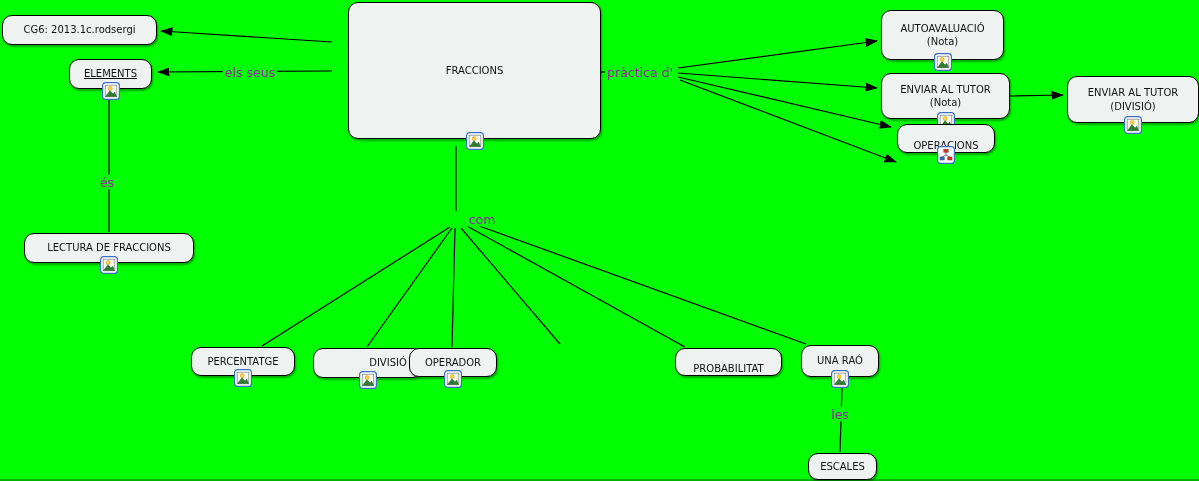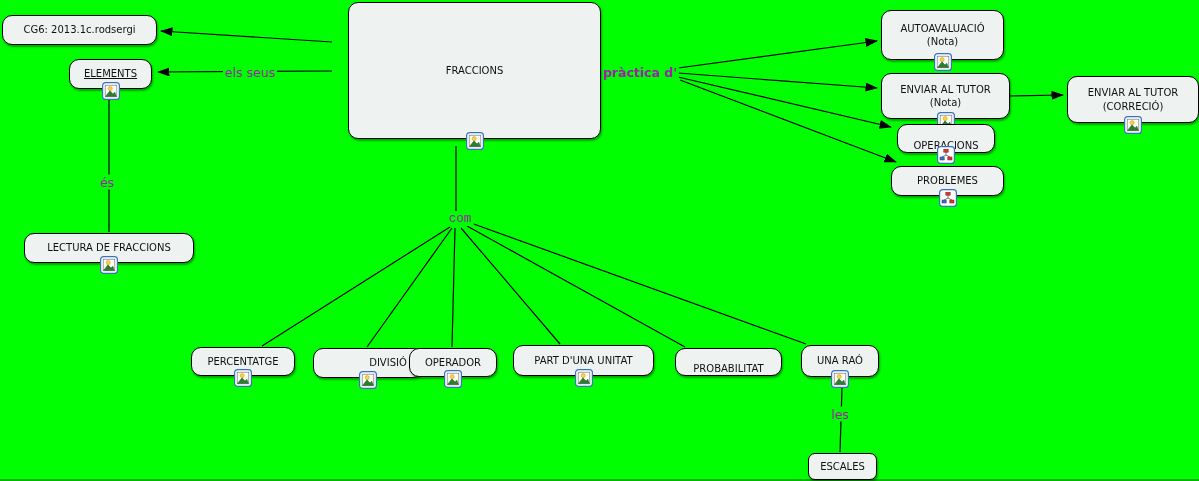--- a/index.html
+++ b/index.html
@@ -40,26 +40,26 @@
   #n-env-corr   { left:1067px; top:76px;  width:130px; height:45px; }
   #n-operacions { left:897px;  top:124px; width:96px;  height:27px;justify-content:flex-end; }
   #n-problemes  { left:891px;  top:166px; width:111px; height:28px; }
   #n-lectura    { left:24px;   top:233px; width:168px; height:28px; }
   #n-percentatge{ left:191px;  top:347px; width:102px; height:27px; }
   #n-divisio    { left:313px;  top:348px; width:68px;  height:28px;padding-left:40px; }
   #n-operador   { left:409px;  top:348px; width:86px;  height:27px; }
   #n-part       { left:513px;  top:345px; width:139px; height:29px; }
   #n-probab     { left:675px;  top:348px; width:105px; height:26px;justify-content:flex-end; }
   #n-unarao     { left:801px;  top:345px; width:76px;  height:30px; }
-  #n-escales    { left:808px;  top:453px; width:67px;  height:25px;border-radius:7px; }
+  #n-escales    { left:808px;  top:453px; width:67px;  height:25px; }
   
   #l-elsseus  { left:250px; top:72px; }
-  #l-practica { left:640px; top:72px;font-weight:bold; }
+  #l-practica { left:640px; top:72px; }
   #l-es       { left:107px; top:182px; }
-  #l-com      { left:460px; top:219px;font-family:Liberation Mono, monospace; }
+  #l-com      { left:482px; top:219px; }
   #l-les      { left:840px; top:414px; }
 </style>
 </head>
 <body>
 
 <div class="canvas">
 
   <svg class="lines" width="1199" height="481">
     <defs>
       <marker id="arrow" markerWidth="14" markerHeight="10" refX="11.5" refY="4.5" orient="auto" markerUnits="userSpaceOnUse">
@@ -141,50 +141,40 @@
     <svg class="res-icon" viewBox="0 0 18 18">
       <rect x="0.6" y="0.6" width="16.8" height="16.8" rx="3" fill="#fff" stroke="#3b6fc4" stroke-width="1.2"></rect>
       <rect x="3.2" y="3.2" width="11.6" height="11.6" fill="#fdfdf2" stroke="#777" stroke-width="0.7"></rect>
       <circle cx="8.2" cy="6.6" r="2" fill="#ffd24d" stroke="#c8a020" stroke-width="0.6"></circle>
       <path d="M3.6 14.4 L8 8.8 L11 12 L12.8 10.2 L14.4 14.4 Z" fill="#2e7d32" stroke="#1b5e20" stroke-width="0.5"></path>
     </svg>
   </div>
 
   <div class="node" id="n-env-corr">
     <span>ENVIAR AL TUTOR</span>
-    <span>(CORRECIÓ)</span>
+    <span>(DIVISIÓ)</span>
     <svg class="res-icon" viewBox="0 0 18 18">
       <rect x="0.6" y="0.6" width="16.8" height="16.8" rx="3" fill="#fff" stroke="#3b6fc4" stroke-width="1.2"></rect>
       <rect x="3.2" y="3.2" width="11.6" height="11.6" fill="#fdfdf2" stroke="#777" stroke-width="0.7"></rect>
       <circle cx="8.2" cy="6.6" r="2" fill="#ffd24d" stroke="#c8a020" stroke-width="0.6"></circle>
       <path d="M3.6 14.4 L8 8.8 L11 12 L12.8 10.2 L14.4 14.4 Z" fill="#2e7d32" stroke="#1b5e20" stroke-width="0.5"></path>
     </svg>
   </div>
 
   <div class="node" id="n-operacions">
     <span>OPERACIONS</span>
     <svg class="res-icon" viewBox="0 0 18 18">
       <rect x="0.6" y="0.6" width="16.8" height="16.8" rx="3" fill="#fff" stroke="#3b6fc4" stroke-width="1.2"></rect>
       <path d="M9 6 V9 M5 11 L9 9 L13 11" stroke="#555" fill="none" stroke-width="0.8"></path>
       <rect x="6.8" y="3.2" width="4.4" height="3" fill="#d9372b" stroke="#7a1f18" stroke-width="0.5"></rect>
       <rect x="3" y="11" width="4.2" height="3" fill="#3b6fc4" stroke="#1d3f77" stroke-width="0.5"></rect>
       <rect x="10.8" y="11" width="4.2" height="3" fill="#d9372b" stroke="#7a1f18" stroke-width="0.5"></rect>
     </svg>
   </div>
 
-  <div class="node" id="n-problemes">
-    <span>PROBLEMES</span>
-    <svg class="res-icon" viewBox="0 0 18 18">
-      <rect x="0.6" y="0.6" width="16.8" height="16.8" rx="3" fill="#fff" stroke="#3b6fc4" stroke-width="1.2"></rect>
-      <path d="M9 6 V9 M5 11 L9 9 L13 11" stroke="#555" fill="none" stroke-width="0.8"></path>
-      <rect x="6.8" y="3.2" width="4.4" height="3" fill="#d9372b" stroke="#7a1f18" stroke-width="0.5"></rect>
-      <rect x="3" y="11" width="4.2" height="3" fill="#3b6fc4" stroke="#1d3f77" stroke-width="0.5"></rect>
-      <rect x="10.8" y="11" width="4.2" height="3" fill="#d9372b" stroke="#7a1f18" stroke-width="0.5"></rect>
-    </svg>
-  </div>
 
   <div class="node" id="n-lectura">
     <span>LECTURA DE FRACCIONS</span>
     <svg class="res-icon" viewBox="0 0 18 18">
       <rect x="0.6" y="0.6" width="16.8" height="16.8" rx="3" fill="#fff" stroke="#3b6fc4" stroke-width="1.2"></rect>
       <rect x="3.2" y="3.2" width="11.6" height="11.6" fill="#fdfdf2" stroke="#777" stroke-width="0.7"></rect>
       <circle cx="8.2" cy="6.6" r="2" fill="#ffd24d" stroke="#c8a020" stroke-width="0.6"></circle>
       <path d="M3.6 14.4 L8 8.8 L11 12 L12.8 10.2 L14.4 14.4 Z" fill="#2e7d32" stroke="#1b5e20" stroke-width="0.5"></path>
     </svg>
   </div>
@@ -212,29 +202,20 @@
   <div class="node" id="n-operador">
     <span>OPERADOR</span>
     <svg class="res-icon" viewBox="0 0 18 18">
       <rect x="0.6" y="0.6" width="16.8" height="16.8" rx="3" fill="#fff" stroke="#3b6fc4" stroke-width="1.2"></rect>
       <rect x="3.2" y="3.2" width="11.6" height="11.6" fill="#fdfdf2" stroke="#777" stroke-width="0.7"></rect>
       <circle cx="8.2" cy="6.6" r="2" fill="#ffd24d" stroke="#c8a020" stroke-width="0.6"></circle>
       <path d="M3.6 14.4 L8 8.8 L11 12 L12.8 10.2 L14.4 14.4 Z" fill="#2e7d32" stroke="#1b5e20" stroke-width="0.5"></path>
     </svg>
   </div>
 
-  <div class="node" id="n-part">
-    <span>PART D'UNA UNITAT</span>
-    <svg class="res-icon" viewBox="0 0 18 18">
-      <rect x="0.6" y="0.6" width="16.8" height="16.8" rx="3" fill="#fff" stroke="#3b6fc4" stroke-width="1.2"></rect>
-      <rect x="3.2" y="3.2" width="11.6" height="11.6" fill="#fdfdf2" stroke="#777" stroke-width="0.7"></rect>
-      <circle cx="8.2" cy="6.6" r="2" fill="#ffd24d" stroke="#c8a020" stroke-width="0.6"></circle>
-      <path d="M3.6 14.4 L8 8.8 L11 12 L12.8 10.2 L14.4 14.4 Z" fill="#2e7d32" stroke="#1b5e20" stroke-width="0.5"></path>
-    </svg>
-  </div>
 
   <div class="node" id="n-probab">
     <span>PROBABILITAT</span>
   </div>
 
   <div class="node" id="n-unarao">
     <span>UNA RAÓ</span>
     <svg class="res-icon" viewBox="0 0 18 18">
       <rect x="0.6" y="0.6" width="16.8" height="16.8" rx="3" fill="#fff" stroke="#3b6fc4" stroke-width="1.2"></rect>
       <rect x="3.2" y="3.2" width="11.6" height="11.6" fill="#fdfdf2" stroke="#777" stroke-width="0.7"></rect>

